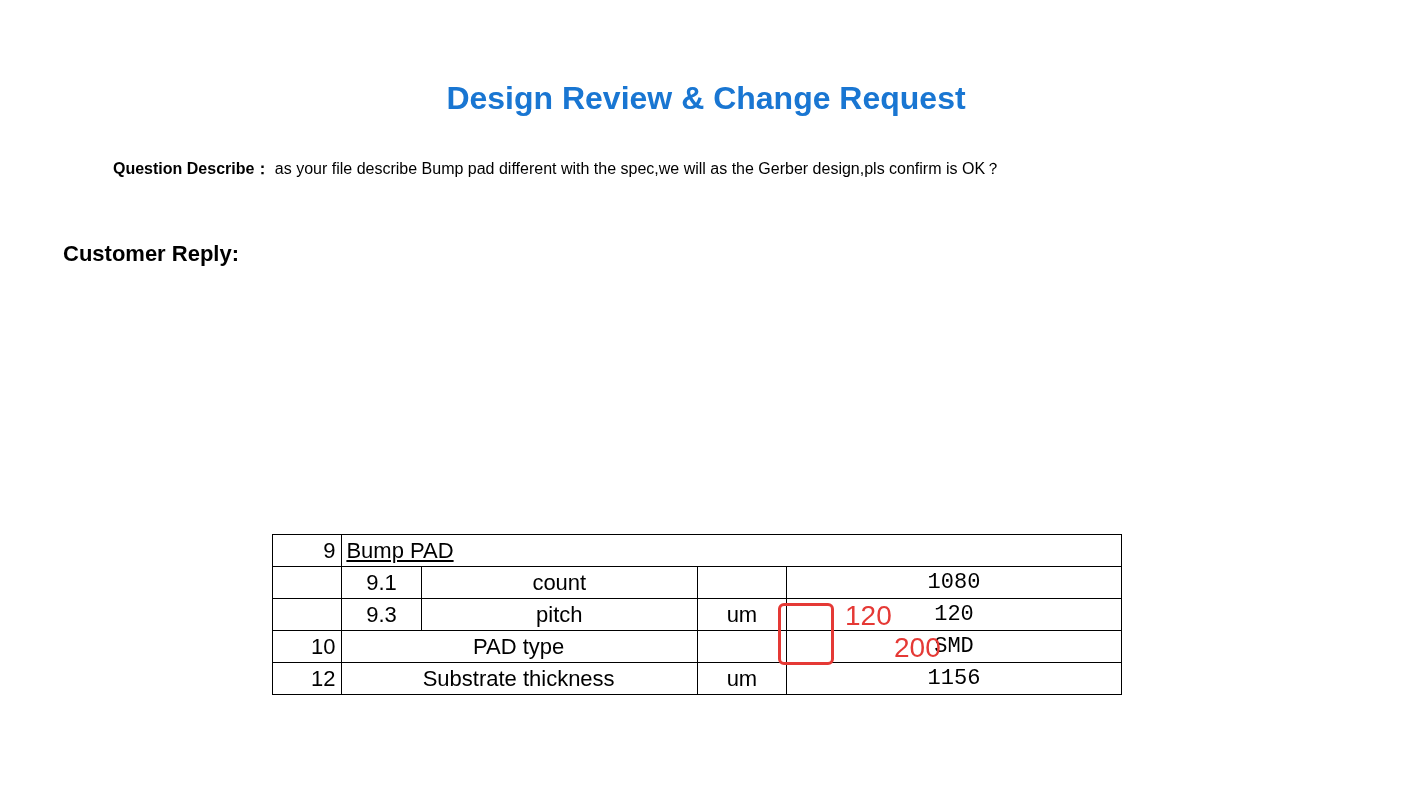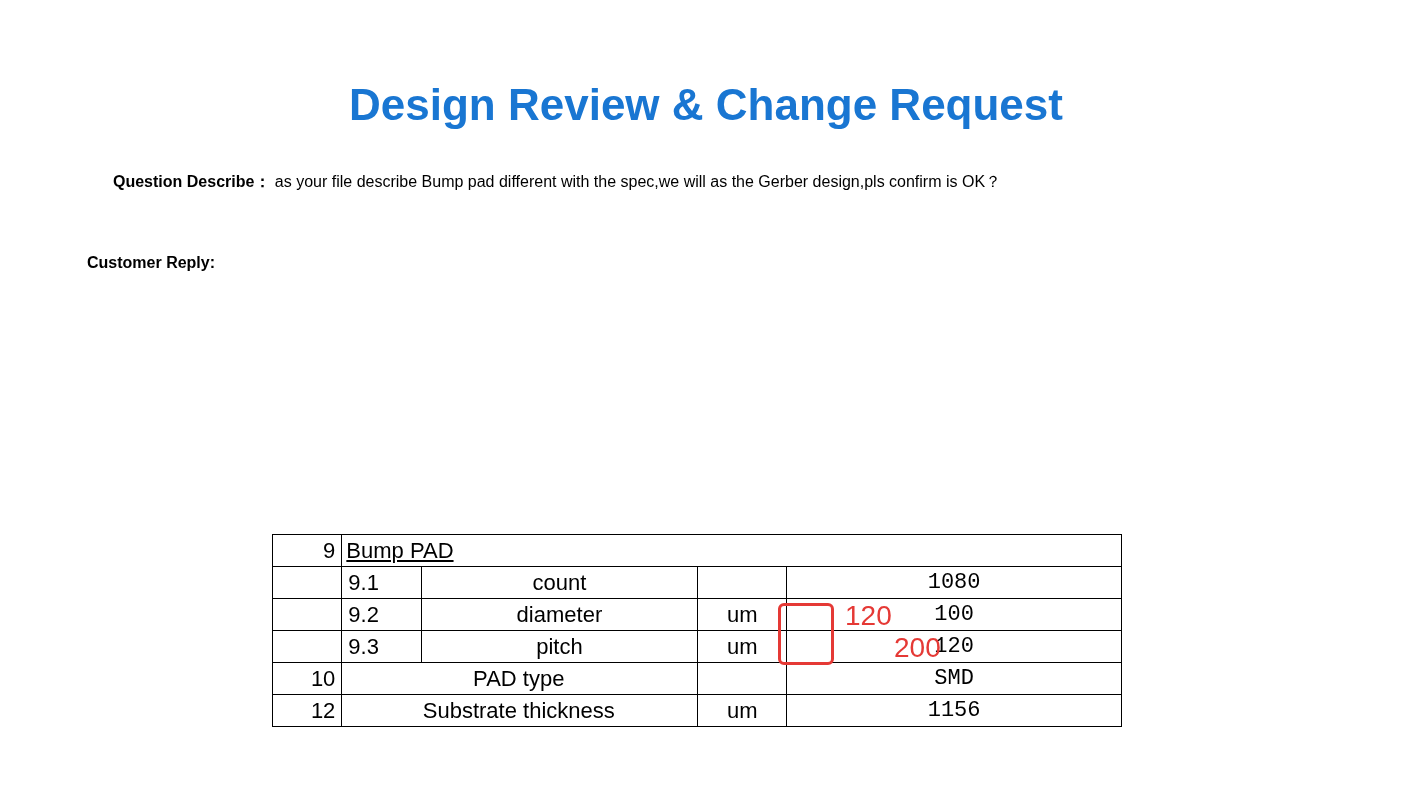--- a/index.html
+++ b/index.html
@@ -9,39 +9,39 @@
     }
     body {
       font-family: Arial, sans-serif;
       background: #fff;
       width: 1412px;
       height: 790px;
       position: relative;
     }
     .page-title {
       color: #1976d2;
-      font-size: 44px;
+      font-size: 32px;
       font-weight: bold;
       text-align: center;
       padding-top: 80px;
       padding-bottom: 40px;
     }
     .question-section {
       margin-left: 113px;
       margin-right: 113px;
       font-size: 16px;
       line-height: 1.5;
     }
     .question-label {
       font-weight: bold;
     }
     .reply-section {
-      margin-left: 87px;
+      margin-left: 63px;
       margin-top: 60px;
-      font-size: 16px;
+      font-size: 22px;
     }
     .reply-label {
       font-weight: bold;
     }
     .spec-table {
       position: absolute;
       left: 272px;
       top: 534px;
       border-collapse: collapse;
       font-size: 22px;
@@ -52,21 +52,21 @@
       padding: 2px 6px;
       height: 32px;
     }
     .col-num {
       width: 70px;
       text-align: right;
       padding-right: 12px;
     }
     .col-sub {
       width: 80px;
-      text-align: left;
+      text-align: center;
       padding-right: 8px;
     }
     .col-name {
       width: 280px;
       text-align: center;
     }
     .col-unit {
       width: 90px;
       text-align: center;
     }
@@ -113,27 +113,20 @@
   </tr>
   <tr>
     <td class="col-num"></td>
     <td class="col-sub">9.1</td>
     <td class="col-name">count</td>
     <td class="col-unit"></td>
     <td class="col-val">1080</td>
   </tr>
   <tr>
     <td class="col-num"></td>
-    <td class="col-sub">9.2</td>
-    <td class="col-name">diameter</td>
-    <td class="col-unit">um</td>
-    <td class="col-val">100</td>
-  </tr>
-  <tr>
-    <td class="col-num"></td>
     <td class="col-sub">9.3</td>
     <td class="col-name">pitch</td>
     <td class="col-unit">um</td>
     <td class="col-val">120</td>
   </tr>
   <tr>
     <td class="col-num">10</td>
     <td colspan="2" class="col-name" style="padding-left:4px;">PAD type</td>
     <td class="col-unit"></td>
     <td class="col-val">SMD</td>

